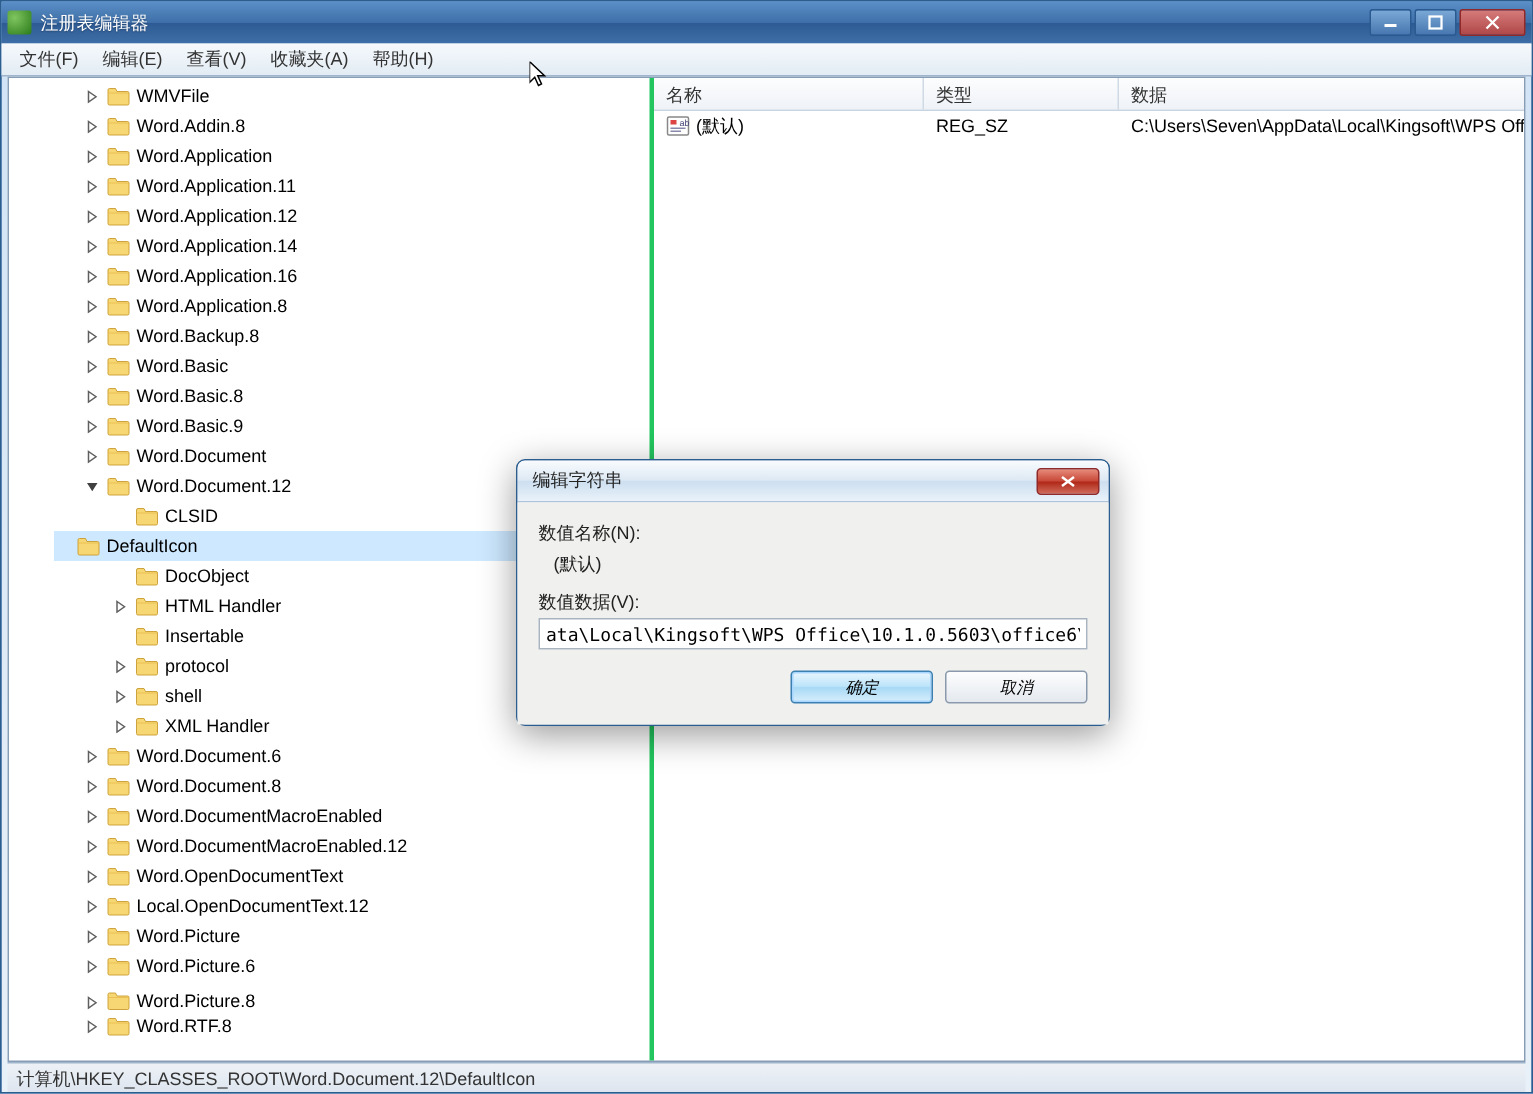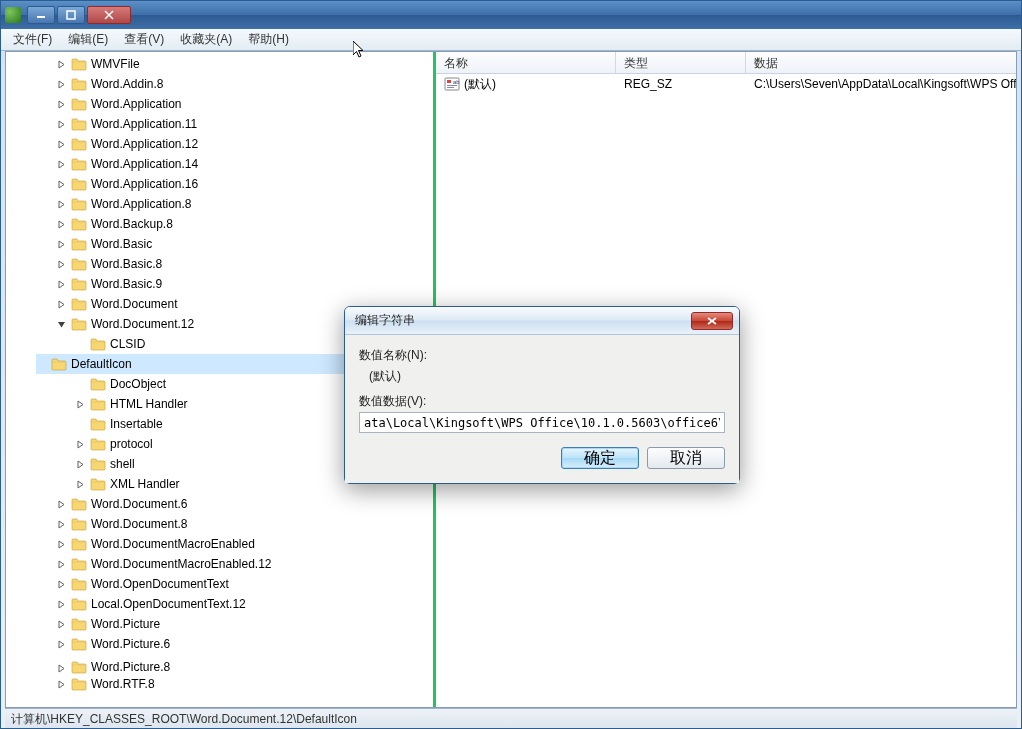--- a/index.html
+++ b/index.html
@@ -55,35 +55,36 @@
     .dialog-overlay { position: absolute; inset: 0; pointer-events: none; }
     .dialog { position: absolute; left: 344px; top: 306px; width: 396px; background: #eef2f7; border: 1px solid #2b5d8f; border-radius: 6px; box-shadow: 0 6px 24px rgba(0,0,0,0.4); pointer-events: auto; }
     .dialog-title { height: 28px; background: linear-gradient(#f8fbfe, #dee9f4 48%, #cddff0 52%, #e9f2fa); border-bottom: 1px solid #b0c4da; border-radius: 5px 5px 0 0; display: flex; align-items: center; padding: 0 6px 0 10px; color: #222; font-size: 12px; }
     .dialog-title .title-text { flex: 1; }
     .dlg-close { width: 42px; height: 18px; background: linear-gradient(#e68a7a, #c84838 48%, #b02818 52%, #d06a5a); border: 1px solid #902a2a; border-radius: 3px; display: flex; align-items: center; justify-content: center; color: #fff; cursor: default; }
     .dialog-body { padding: 12px 14px 14px; background: #f0f0ee; }
     .dlg-label { color: #222; margin-bottom: 2px; font-size: 12px; }
     .dlg-static { padding: 2px 6px 8px 10px; color: #222; font-size: 12px; }
     .dlg-input { width: 100%; height: 21px; border: 1px solid #a8b4c0; padding: 2px 4px; font-family: "SimSun", monospace; font-size: 12px; background: #fff; }
     .dlg-buttons { display: flex; justify-content: flex-end; gap: 8px; margin-top: 14px; }
-    .dlg-btn { width: 78px; height: 22px; background: linear-gradient(#fdfdfe, #e4e9ef); border: 1px solid #8a9aac; border-radius: 3px; font-size: 16px; cursor: default; }
+    .dlg-btn { width: 95px; height: 22px; background: linear-gradient(#fdfdfe, #e4e9ef); border: 1px solid #8a9aac; border-radius: 3px; font-size: 11px; cursor: default; font-style: italic; }
     .dlg-btn.default { border-color: #3c7fb1; box-shadow: 0 0 0 1px #a8d6ff inset; background: linear-gradient(#eaf6fd, #bce4fa 48%, #a7d9f5 52%, #d8effc); }
     
     
     .tree-pane { overflow-x: scroll; overflow-y: hidden; }
     .values-pane { overflow-x: scroll; overflow-y: hidden; }
     .tree-inner { min-width: 440px; }
     .values-inner { min-width: 900px; }
   </style>
 </head>
 <body>
 
 <div class="window">
   <div class="titlebar">
     <div class="app-icon"></div>
+    <div class="title">注册表编辑器</div>
     <div class="win-controls">
       <div class="win-btn">
           <svg viewBox="0 0 10 10">
             <line x1="1" y1="7" x2="9" y2="7" stroke="#fff" stroke-width="2"></line>
           </svg>
         </div>
       <div class="win-btn">
           <svg viewBox="0 0 10 10">
             <rect x="1" y="1" width="8" height="8" fill="none" stroke="#fff" stroke-width="1.5"></rect>
           </svg>

